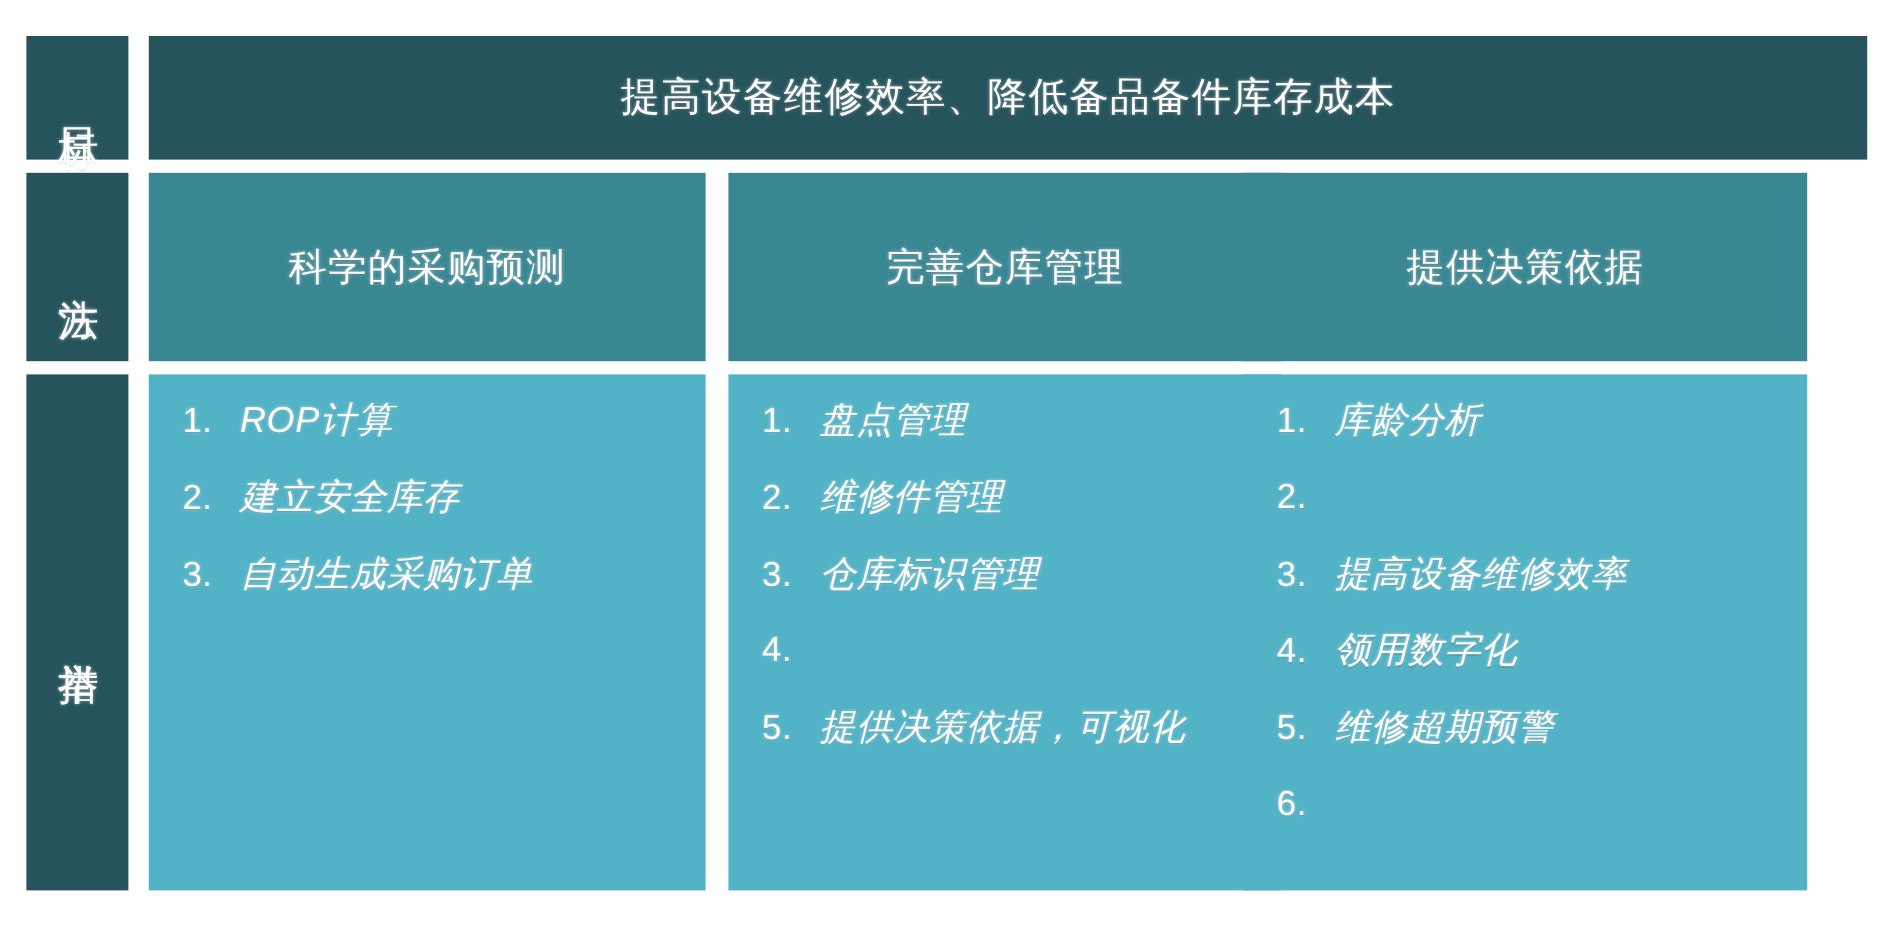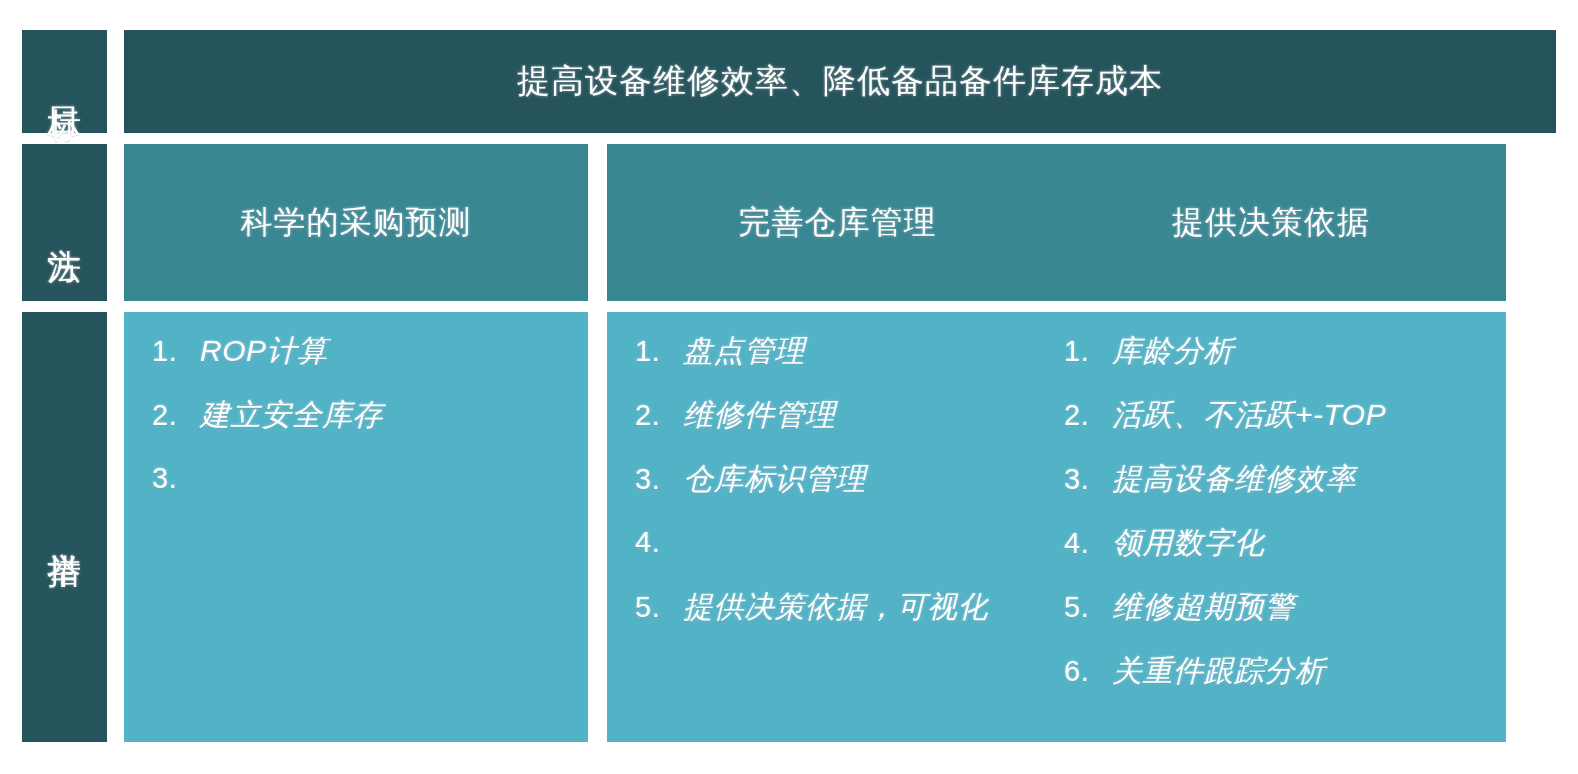--- a/index.html
+++ b/index.html
@@ -138,20 +138,21 @@
         <li>
           <span class="num">1.</span>
           <span class="txt">ROP计算</span>
         </li>
         <li>
           <span class="num">2.</span>
           <span class="txt">建立安全库存</span>
         </li>
         <li>
           <span class="num">3.</span>
+          <span class="txt">自动生成采购订单</span>
         </li>
       </ol>
   </div>
 
   <div class="panel light measure-card col2">
     <ol>
         <li>
           <span class="num">1.</span>
           <span class="txt">盘点管理</span>
         </li>
@@ -174,34 +175,32 @@
   </div>
 
   <div class="panel light measure-card col3">
     <ol>
         <li>
           <span class="num">1.</span>
           <span class="txt">库龄分析</span>
         </li>
         <li>
           <span class="num">2.</span>
-          <span class="txt">活跃、不活跃+-TOP</span>
         </li>
         <li>
           <span class="num">3.</span>
           <span class="txt">提高设备维修效率</span>
         </li>
         <li>
           <span class="num">4.</span>
           <span class="txt">领用数字化</span>
         </li>
         <li>
           <span class="num">5.</span>
           <span class="txt">维修超期预警</span>
         </li>
         <li>
           <span class="num">6.</span>
-          <span class="txt">关重件跟踪分析</span>
         </li>
       </ol>
   </div>
 
 </div>
 
 </body></html>

